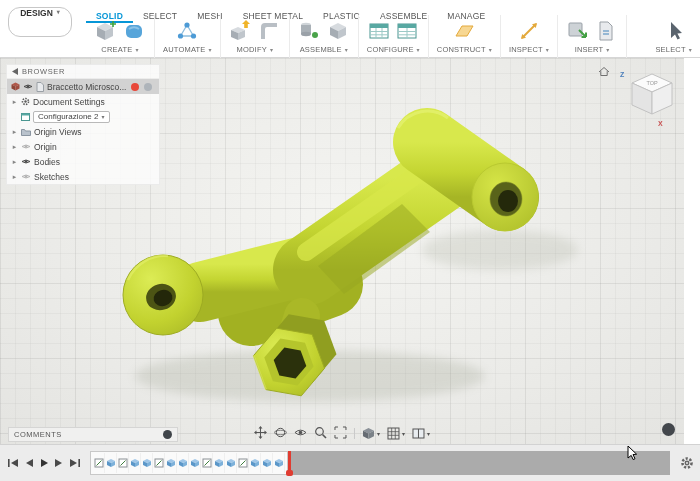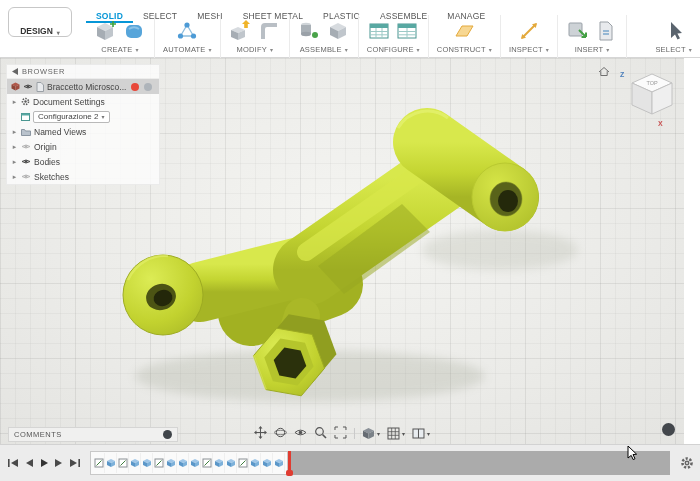--- a/index.html
+++ b/index.html
@@ -3,22 +3,22 @@
 <meta charset="utf-8">
 <style>
   html,body{margin:0;padding:0;}
   body{width:700px;height:481px;overflow:hidden;position:relative;background:#fff;
        font-family:"Liberation Sans", sans-serif; -webkit-font-smoothing:antialiased;}
   *{box-sizing:border-box;}
   button{background:none;border:0;padding:0;font:inherit;cursor:pointer;}
 
   
   .ribbon{position:absolute;top:0;left:0;right:0;height:58px;background:#fff;border-bottom:1px solid #d6d6d6;z-index:20;}
-  .design-btn{position:absolute;top:7px;left:8px;width:64px;height:30px;border:1px solid #c7c7c7;border-radius:6px;
-      background:#fff;font-size:8.5px;font-weight:bold;color:#333;display:flex;align-items:flex-end;justify-content:center;gap:4px;}
+  .design-btn{position:absolute;top:7px;left:8px;width:64px;height:30px;border:1px solid #c7c7c7;border-radius:12px;
+      background:#fff;font-size:8.5px;font-weight:bold;color:#333;display:flex;align-items:flex-start;justify-content:center;gap:4px;}
   .design-btn .caret{font-size:6px;color:#777;}
   .tabbar{position:absolute;top:8px;left:86px;right:0;height:15px;display:flex;align-items:stretch;}
   .tab{font-size:8.5px;color:#555;padding:3px 10px 2px;letter-spacing:.2px;}
   .tab.active{color:#0696d7;font-weight:bold;box-shadow:inset 0 -2px 0 #0696d7;}
   .groups{position:absolute;top:15px;left:86px;right:0;height:43px;display:flex;align-items:stretch;}
   .group{display:flex;flex-direction:column;align-items:center;justify-content:center;gap:2px;
       padding:2px 8px 3px;border-right:1px solid #ebebeb;}
   .group:last-child{border-right:0;margin-left:auto;}
   .gicons{display:flex;gap:4px;align-items:center;height:25px;}
   .icon-btn svg{display:block;}
@@ -380,21 +380,21 @@
         <span>Configurazione 2</span>
         <span class="caret">▾</span>
       </span>
     </div>
 
     <div class="b-row">
       <span class="tw">▸</span>
       <svg width="10" height="8" viewBox="0 0 10 8">
         <path d="M0.5 1.5 H3.5 L4.5 3 H9.5 V7.5 H0.5 Z" fill="#b9c2cc" stroke="#8a95a1"></path>
         </svg>
-      <span class="lbl">Named Views</span>
+      <span class="lbl">Origin Views</span>
     </div>
 
     <div class="b-row">
       <span class="tw">▸</span>
       <svg width="10" height="7" viewBox="0 0 10 7" style="opacity:.4">
         <path d="M1 3.5 Q5 0.5 9 3.5 Q5 6.5 1 3.5 Z" fill="none" stroke="#4a4a4a"></path>
           <circle cx="5" cy="3.5" r="1.3" fill="#4a4a4a"></circle>
         </svg>
       <span class="lbl">Origin</span>
     </div>

